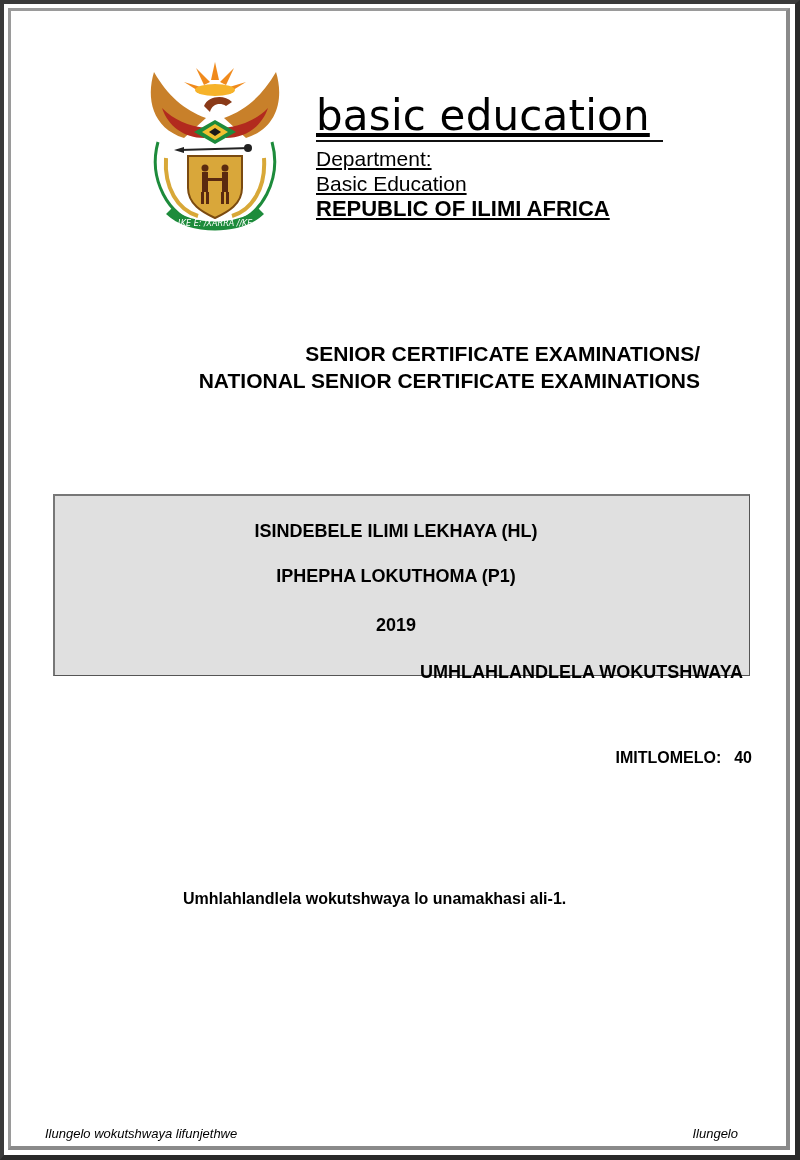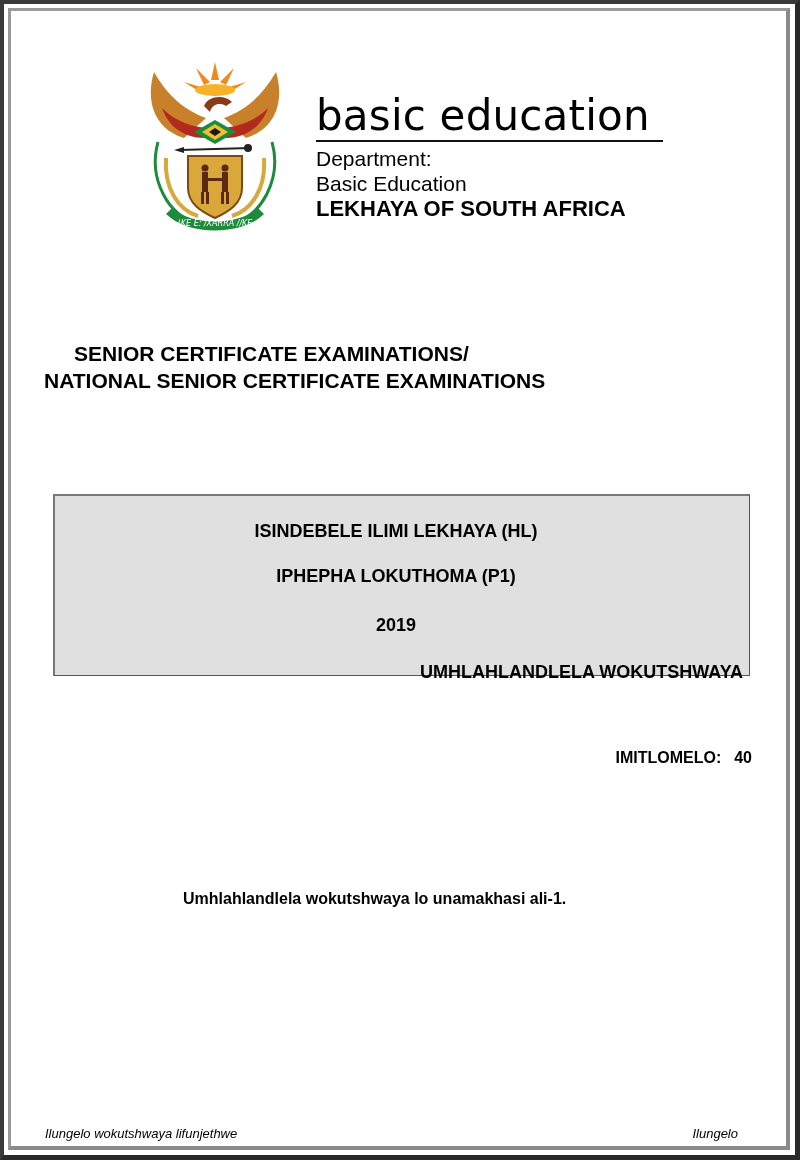--- a/index.html
+++ b/index.html
@@ -26,42 +26,42 @@
       border-left: 3px solid #9a9a9a;
       border-right: 4px solid #8a8a8a;
       border-bottom: 4px solid #8a8a8a;
       box-sizing: border-box;
     }
     .logo-block {
       position: absolute; left: 144px; top: 58px;
       width: 142px; height: 178px;
     }
     .brand {
-      position: absolute; left: 316px; top: 92px;
+      position: absolute; left: 316px; top: 92px; text-decoration: underline;
     }
     .brand-name {
       font-family: "DejaVu Sans", sans-serif;
       font-size: 42px;
       line-height: 48px;
       letter-spacing: 0.2px;
       font-weight: 400;
     }
     .brand-rule {
       width: 347px; height: 2px; background: #111;
       margin-top: 0px;
     }
     .brand-dept {
       font-size: 21px; line-height: 25px; margin-top: 4px;
     }
     .brand-republic {
       font-size: 22px; line-height: 26px; font-weight: bold;
     }
     .exam-title {
       position: absolute; left: 0; top: 340px; width: 700px;
-      text-align: left;
+      text-align: right;
       font-size: 21px; font-weight: bold; line-height: 27px;
     }
     .exam-title .l1 { padding-left: 74px; }
     .exam-title .l2 { padding-left: 44px; }
     .subject-box {
       position: absolute; left: 53px; top: 494px;
       width: 697px; height: 182px;
       box-sizing: border-box;
       background: #e0e0e0;
       border: 1px solid #555;
@@ -148,21 +148,21 @@
     <path d="M22,156 C44,178 98,178 120,156 L114,150 C94,168 48,168 28,150 Z" fill="#1d8b3b"></path>
     <text x="71" y="168" font-size="8" font-family="DejaVu Sans, sans-serif" fill="#fff" text-anchor="middle" font-style="italic">!KE E: /XARRA //KE</text>
   </svg>
 </div>
 
 <div class="brand">
   <div class="brand-name">basic education</div>
   <div class="brand-rule"></div>
   <div class="brand-dept">Department:</div>
   <div class="brand-dept" style="margin-top:0">Basic Education</div>
-  <div class="brand-republic">LEKHAYA OF SOUTH AFRICA</div>
+  <div class="brand-republic">REPUBLIC OF ILIMI AFRICA</div>
 </div>
 
 <div class="exam-title">
   <div class="l1">SENIOR CERTIFICATE EXAMINATIONS/</div>
   <div class="l2">NATIONAL SENIOR CERTIFICATE EXAMINATIONS</div>
 </div>
 
 <div class="subject-box">
   <div class="row r1">ISINDEBELE ILIMI LEKHAYA (HL)</div>
   <div class="row r2">IPHEPHA LOKUTHOMA (P1)</div>

